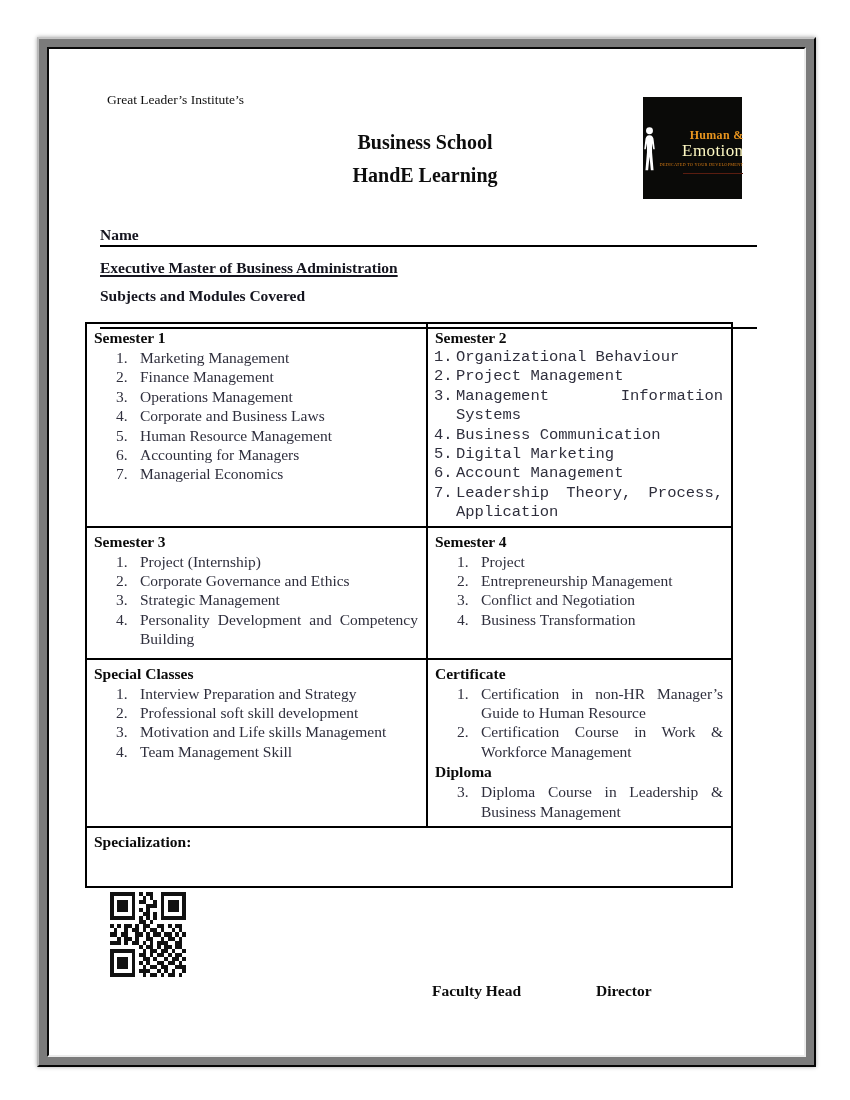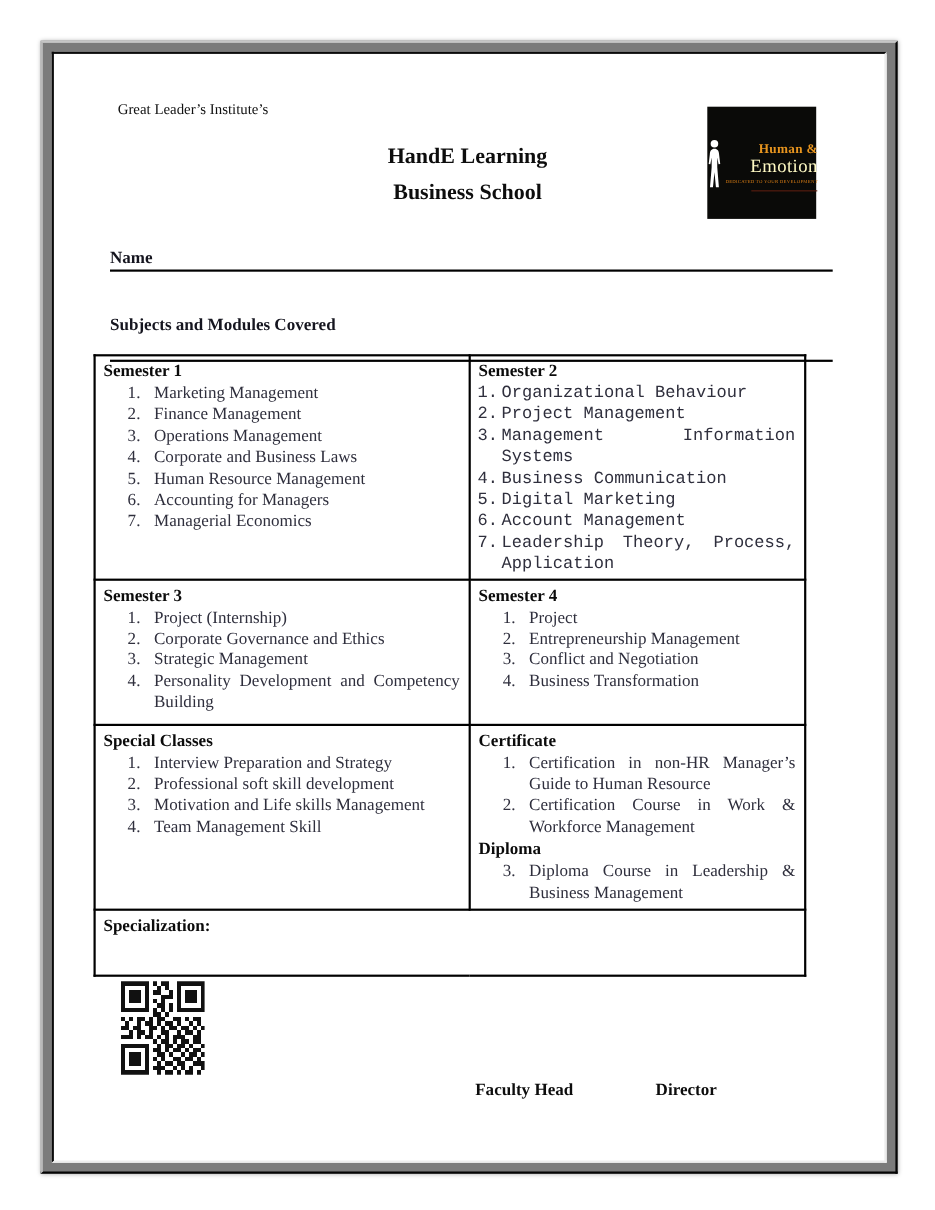--- a/index.html
+++ b/index.html
@@ -73,22 +73,22 @@
 
 <div class="frame-outer">
   <div class="frame-inner"></div>
 </div>
 
 <div class="content">
 
   <div class="institute">Great Leader’s Institute’s</div>
 
   <div class="school-title">
+    <div>Business School</div>
     <div>HandE Learning</div>
-    <div>Business School</div>
   </div>
 
   <div class="logo">
     <div class="logo-row">
       <svg class="person" viewBox="0 0 20 64">
         <circle cx="10" cy="5" r="4.6" fill="#ffffff"></circle>
         <path fill="#ffffff" d="M10 11 C6.2 11 4.6 13.8 4.4 17.5 L3 29.5 L5 29.8 L6.6 21.5 L6.6 33.5 L4.6 57.5 L8.2 57.5 L10 39.5 L11.8 57.5 L15.4 57.5 L13.4 33.5 L13.4 21.5 L15 29.8 L17 29.5 L15.6 17.5 C15.4 13.8 13.8 11 10 11 Z"></path>
       </svg>
       <div class="logo-text">
         <div class="logo-line1">Human &amp;</div>
@@ -96,20 +96,21 @@
         <div class="logo-tagline">DEDICATED TO YOUR DEVELOPMENT</div>
         <div class="logo-bar"></div>
       </div>
     </div>
   </div>
 
   <div class="name-row">
     <span>Name</span>
   </div>
 
+  <div class="program-title">Executive Master of Business Administration</div>
 
   <div class="section-row">
     <span>Subjects and Modules Covered</span>
   </div>
 
   <table class="modules-table">
     <tbody>
         <tr class="row-1">
       <td class="col-l">
         <div class="cell-title">Semester 1</div>

